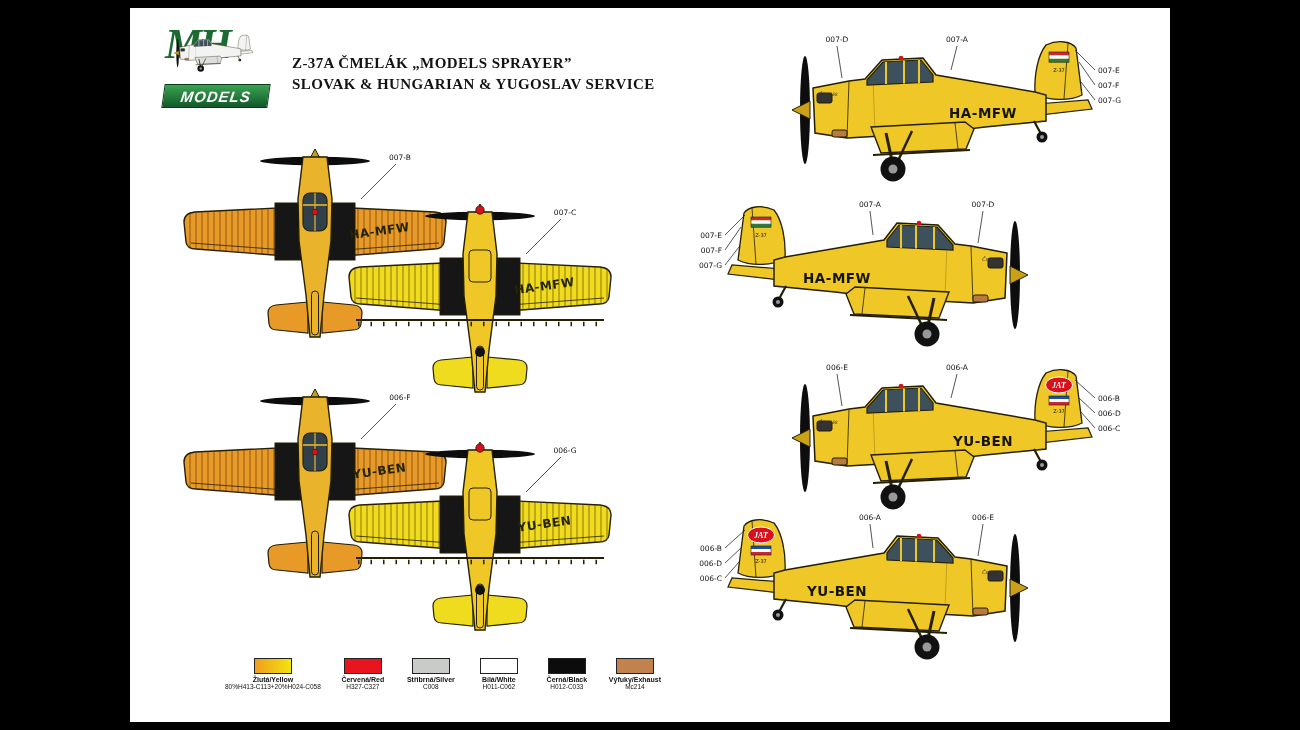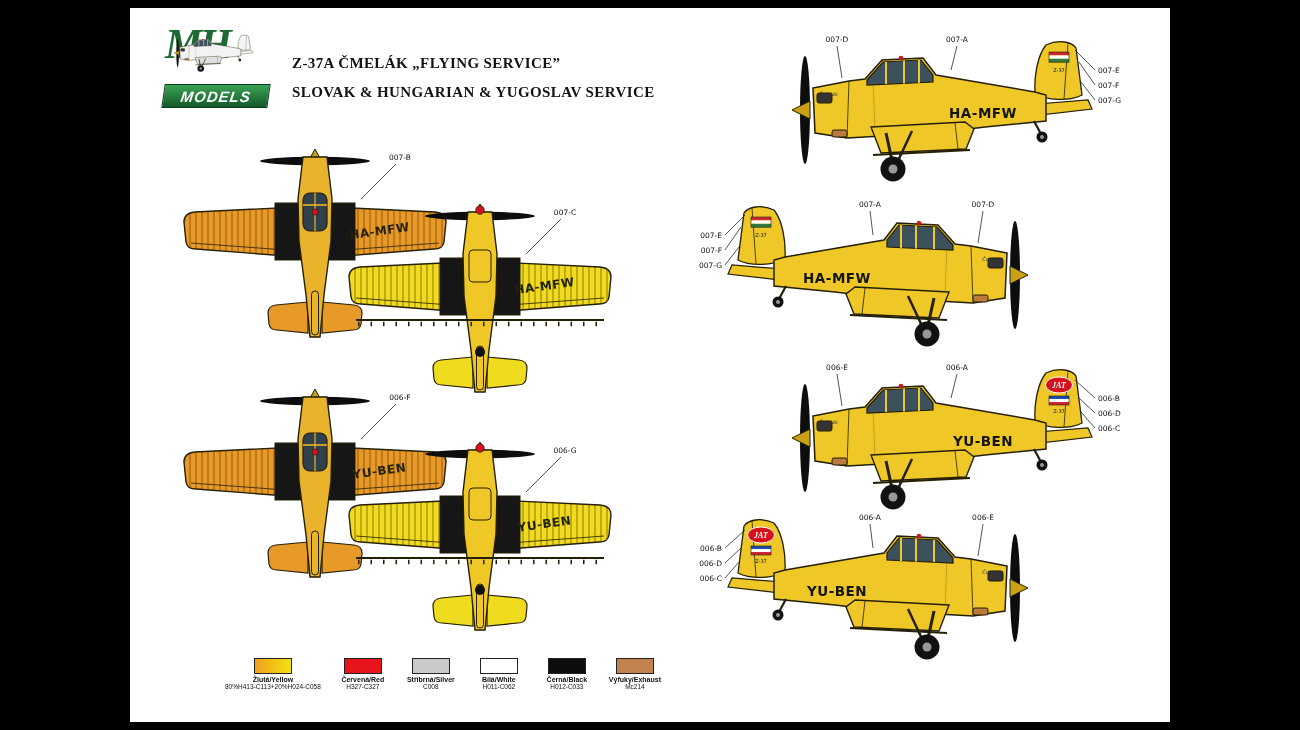--- a/index.html
+++ b/index.html
@@ -31,21 +31,21 @@
   .logo-band span {
     color:#fff; font-style:italic; font-weight:bold; font-size:15px; letter-spacing:1px;
   }
 
   
   .title-block { position:absolute; }
   .t1, .t2 {
     font-family:"Liberation Serif", serif; font-weight:bold;
     font-size:15px; color:#131313; letter-spacing:.4px; white-space:nowrap;
   }
-  .t2 { margin-top:12px; }
+  .t2 { margin-top:4px; }
 
   
   svg text { font-family:"DejaVu Sans", sans-serif; }
   .co   { font-size:7.5px; fill:#101010; }
   .lead { stroke:#2a2a2a; stroke-width:.8; fill:none; }
   .reg  { font-size:13.5px; font-weight:bold; fill:#151505; letter-spacing:.5px; }
   .planreg { font-size:12px; font-weight:bold; fill:#232305; letter-spacing:.5px; }
   .tiny { font-size:5px; fill:#101010; }
   .brand { font-size:5px; font-style:italic; fill:#333; }
   .jat-text { font-size:8px; font-weight:bold; font-style:italic; fill:#fff;
@@ -136,21 +136,21 @@
     <div class="logo-letters">MH</div>
     <svg class="logo-plane" width="92" height="42" viewBox="0 0 340 160">
       <use href="#plane-side" style="--fus:#f3f3f3; --wing:#dedede"></use>
     </svg>
     <div class="logo-band">
       <span>MODELS</span>
     </div>
   </div>
 
   <div class="title-block" style="left:162px; top:47px">
-    <div class="t1">Z-37A ČMELÁK „FLYING SERVICE”</div>
+    <div class="t1">Z-37A ČMELÁK „MODELS SPRAYER”</div>
     <div class="t2">SLOVAK &amp; HUNGARIAN &amp; YUGOSLAV SERVICE</div>
   </div>
 
   <svg class="abs" style="left:45px; top:137px" width="280" height="210" viewBox="0 0 280 210">
     <use href="#plane-top" style="--fus:#e9b32c; --wing:#e89a28"></use>
     <text class="planreg" x="205" y="90" text-anchor="middle" transform="rotate(-8 205 90)">HA-MFW</text>
     <line class="lead" x1="221" y1="19" x2="186" y2="54"></line>
     <text class="co" x="225" y="15" text-anchor="middle">007-B</text>
   </svg>
 

